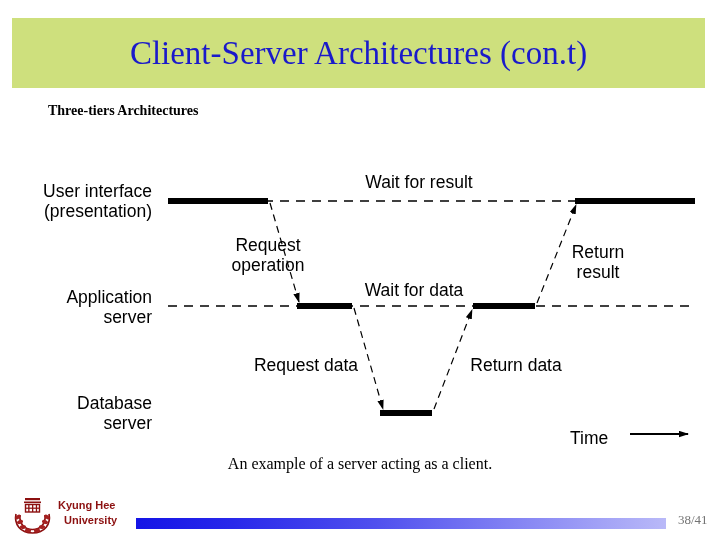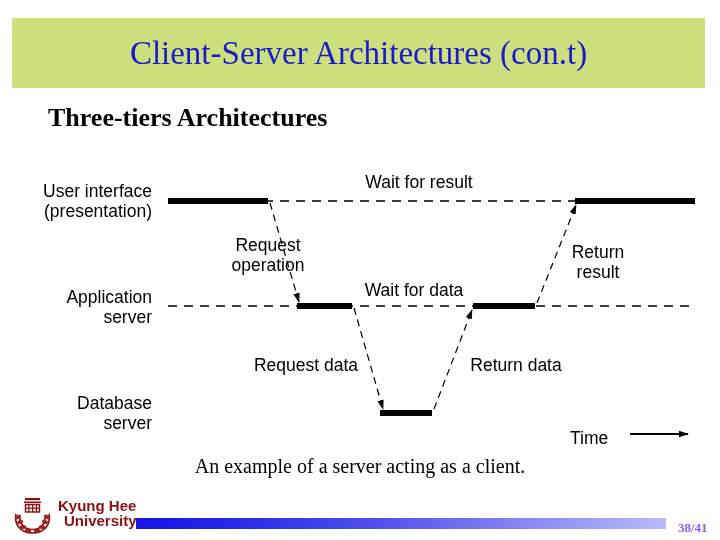--- a/index.html
+++ b/index.html
@@ -42,21 +42,21 @@
     white-space: nowrap;
     text-align: center;
   }
 
   
   #subtitle {
     position: absolute;
     left: 48px;
     top: 103px;
     font-family: "Liberation Serif", serif;
-    font-size: 26px;
+    font-size: 14px;
     font-weight: bold;
     color: #000000;
     white-space: nowrap;
   }
 
   
   #diagram {
     position: absolute;
     left: 0px;
     top: 130px;
@@ -73,21 +73,21 @@
   }
 
   
   #caption {
     position: absolute;
     left: 0;
     top: 455px;
     width: 720px;
     text-align: center;
     font-family: "Liberation Serif", serif;
-    font-size: 20px;
+    font-size: 16px;
     color: #000000;
   }
 
   
   #footer {
     position: absolute;
     left: 0;
     top: 492px;
     width: 720px;
     height: 48px;
@@ -97,45 +97,44 @@
     left: 9px;
     top: 3px;
     width: 47px;
     height: 42px;
   }
   #logo-text {
     position: absolute;
     left: 58px;
     top: 6px;
     font-family: "Liberation Sans", sans-serif;
-    font-size: 15px;
+    font-size: 11px;
     font-weight: bold;
     color: #8c1010;
     line-height: 15px;
     white-space: nowrap;
   }
   #logo-text .line2 { padding-left: 6px; }
   #grad-bar {
     position: absolute;
     left: 136px;
     top: 518px;
     width: 530px;
     height: 11px;
     background: linear-gradient(to right, #1414e6 0%, #2828ea 18%, #4f4fee 45%, #8a8af4 75%, #b9b9f8 100%);
   }
   #page-number {
     position: absolute;
     left: 678px;
     top: 512px;
     font-family: "Liberation Serif", serif;
     font-size: 13px;
-    font-weight: bold;
-    color: #8b5cf6;
-    white-space: nowrap;
-    margin-top: 8px;
+    font-weight: normal;
+    color: #737373;
+    white-space: nowrap;
   }
 </style>
 </head>
 <body>
 
 <div id="slide">
 
   <div id="title-banner"></div>
   <div id="title-text">Client-Server Architectures (con.t)</div>
 

